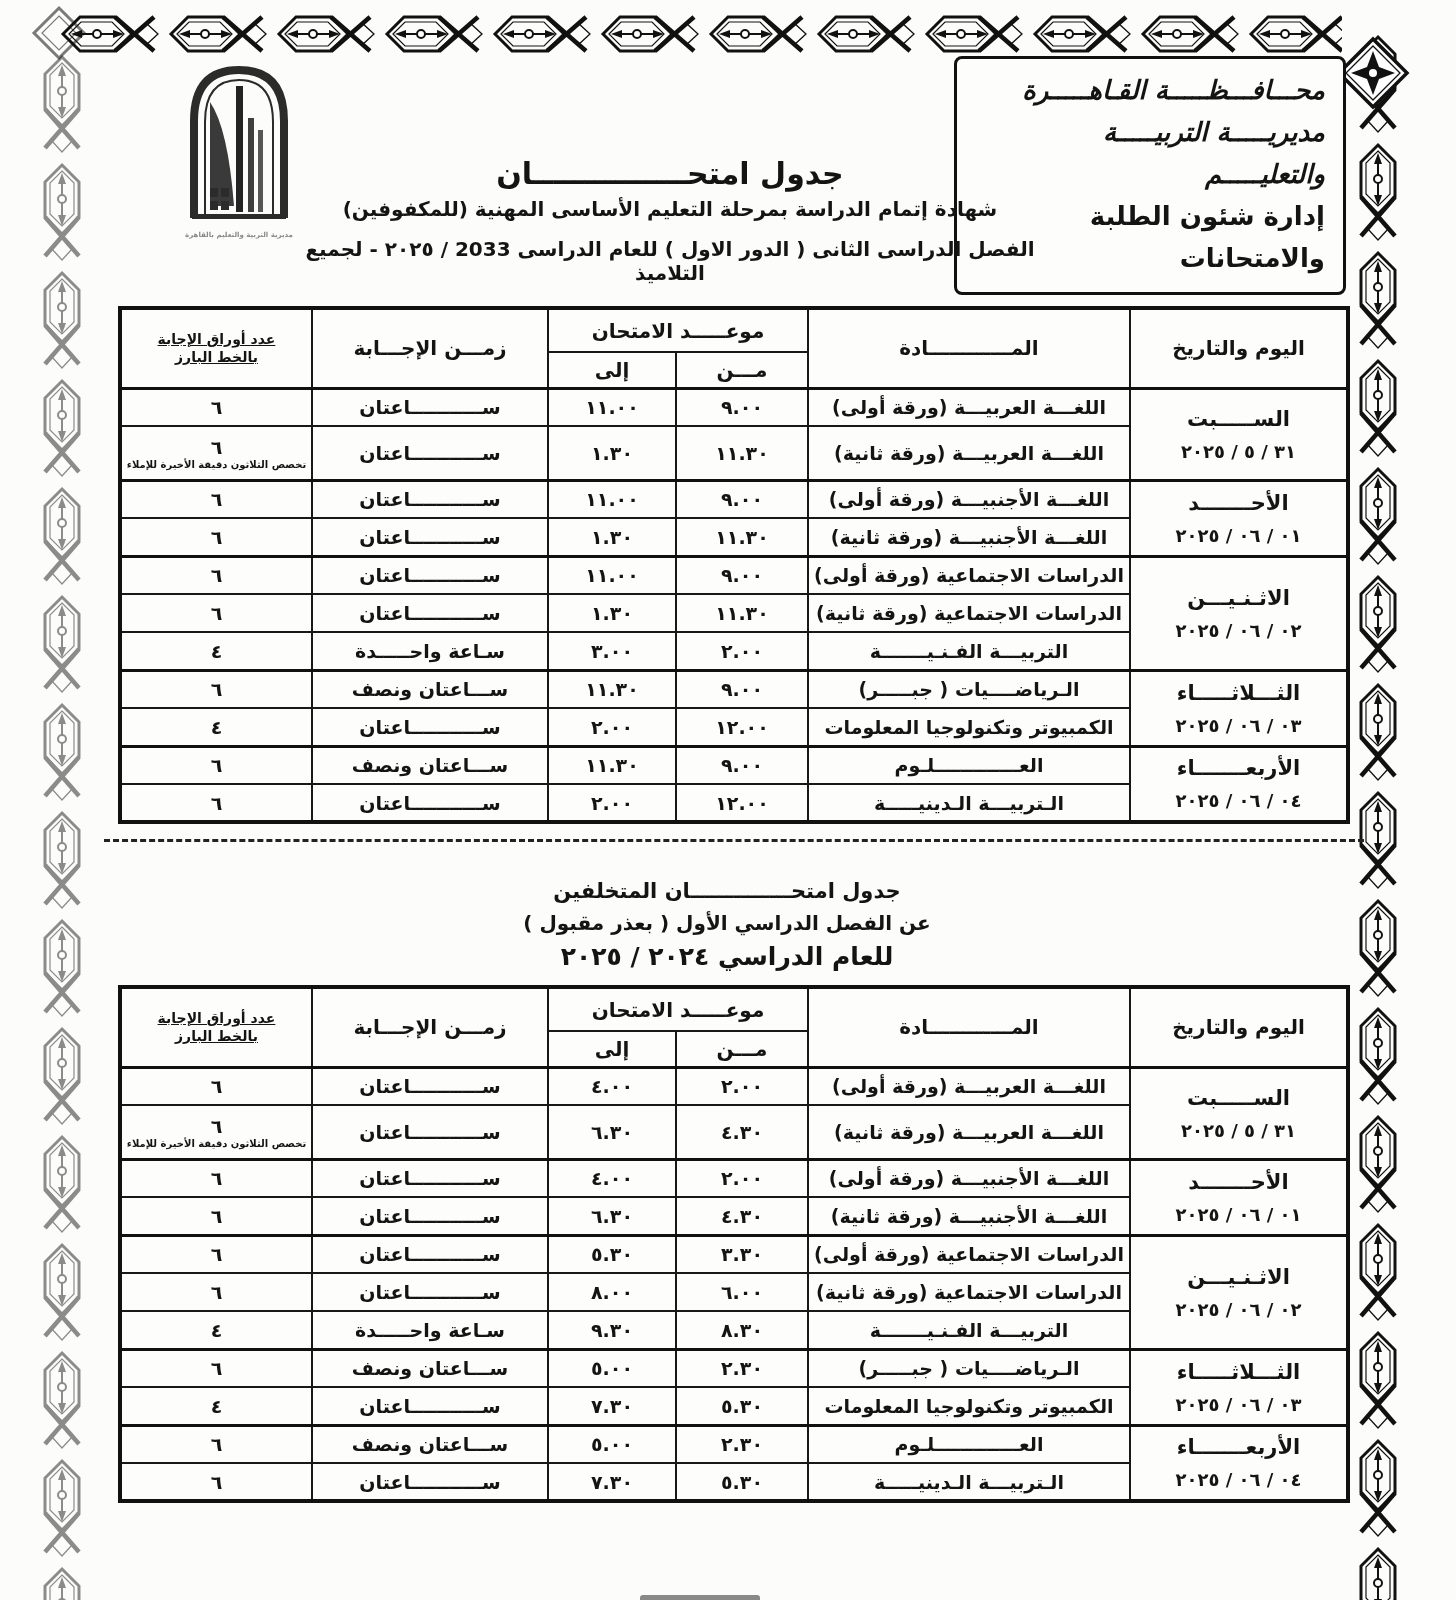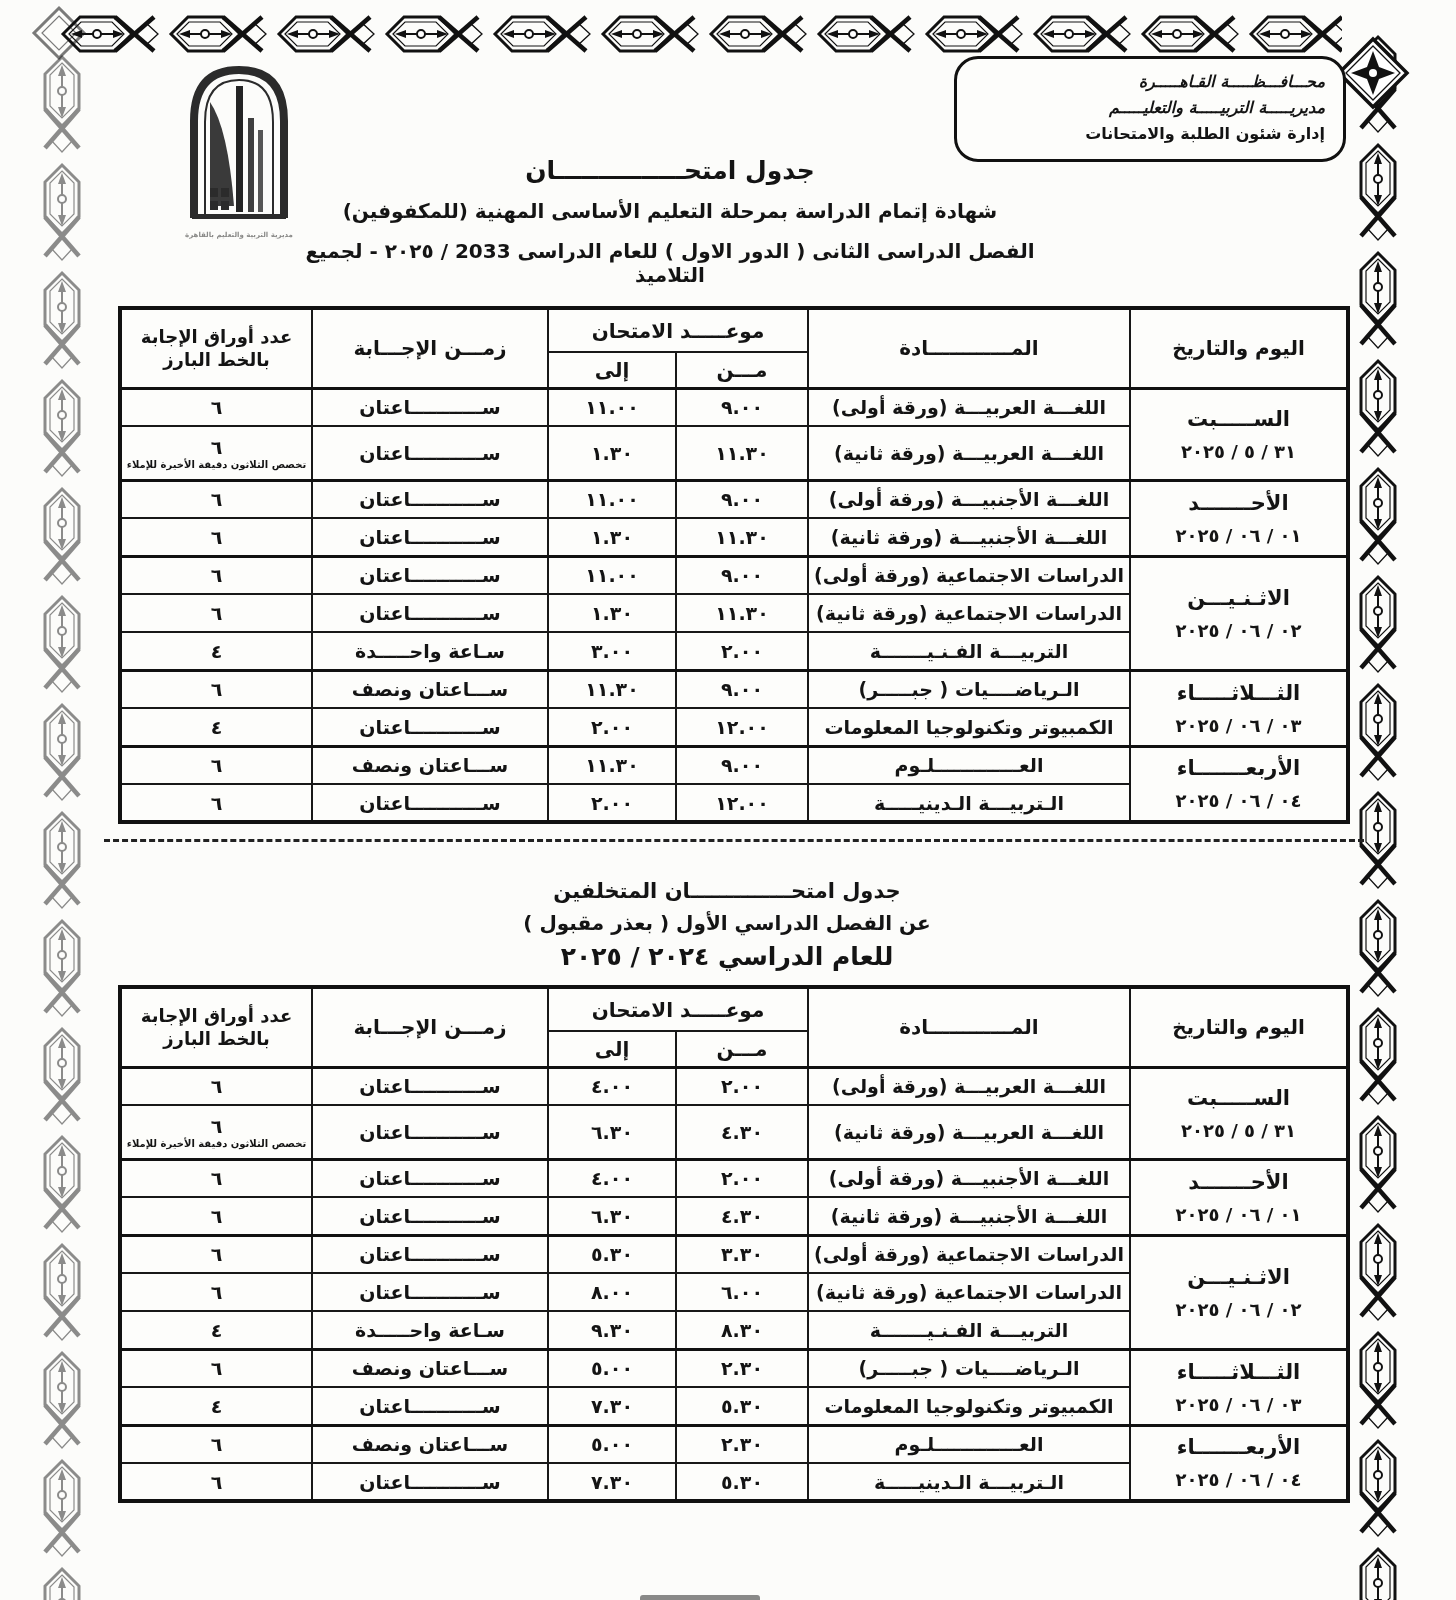--- a/index.html
+++ b/index.html
@@ -14,37 +14,37 @@
   .b-top    { top:6px; left:58px; width:1284px; height:50px; }
   .b-right  { top:32px; right:50px; width:56px; height:1568px; }
   .b-left   { top:52px; left:34px; width:50px; height:1548px; opacity:.48; }
   .corner-tr{ top:34px; right:44px; width:78px; height:78px; }
   .corner-tl{ top:2px; left:28px; width:62px; height:62px; opacity:.55; }
   
   .content { position:absolute; top:54px; left:104px; width:1246px; }
   .header-area { position:relative; height:252px; }
   .header-box {
     position:absolute; top:2px; left:auto; right:4px; width:392px;
-    border:3px solid #111; border-radius:24px; padding:10px 18px 12px;
-    text-align:right; line-height:1.62; font-size:16px; background:#fdfdfb;
+    border:3px solid #111; border-radius:8px; padding:10px 18px 12px;
+    text-align:right; line-height:1.62; font-size:26px; background:#fdfdfb;
   }
   .hb-i { font-style:italic; }
   .logo-wrap { position:absolute; top:2px; right:auto; left:40px; width:190px; text-align:center; }
   .logo-cap { font-size:7px; color:#8a8a88; letter-spacing:.5px; margin-top:1px; }
   .titles { position:absolute; top:102px; right:300px; width:760px; text-align:center; }
-  .t1 { font-size:25px; margin-bottom:14px; }
+  .t1 { font-size:30px; margin-bottom:6px; }
   .t2 { font-size:20px; margin-bottom:16px;text-align:center; }
   .t3 { font-size:20px; }
   
   table.exam { border-collapse:collapse; width:1228px; table-layout:fixed; background:#fdfdfb; border:4px solid #111; }
   table.exam th, table.exam td { border:2px solid #181818; text-align:center; vertical-align:middle; padding:1px 3px; }
   table.exam thead th { font-size:20px; }
   table.exam thead tr.h1 th { height:44px; }
   table.exam thead tr.h2 th { height:36px; border-bottom:3.5px solid #111; }
-  table.exam thead th.sheets-h { font-size:18px; line-height:1.3; }
+  table.exam thead th.sheets-h { font-size:14px; line-height:1.3;text-decoration:underline; }
   tbody tr { height:38px; }
   tbody tr.rnote { height:54px; }
   tbody tr.gstart td { border-top:3.5px solid #111; }
   td.subject  { font-size:19px; }
   td.timecell { font-size:19px; letter-spacing:1px; }
   td.durcell  { font-size:19px; }
   td.sheets   { font-size:19px; }
   td.daycell  { font-size:21px; }
   .dayname { font-size:21px; }
   .daydate { font-size:18px; margin-top:10px; letter-spacing:1px; }

